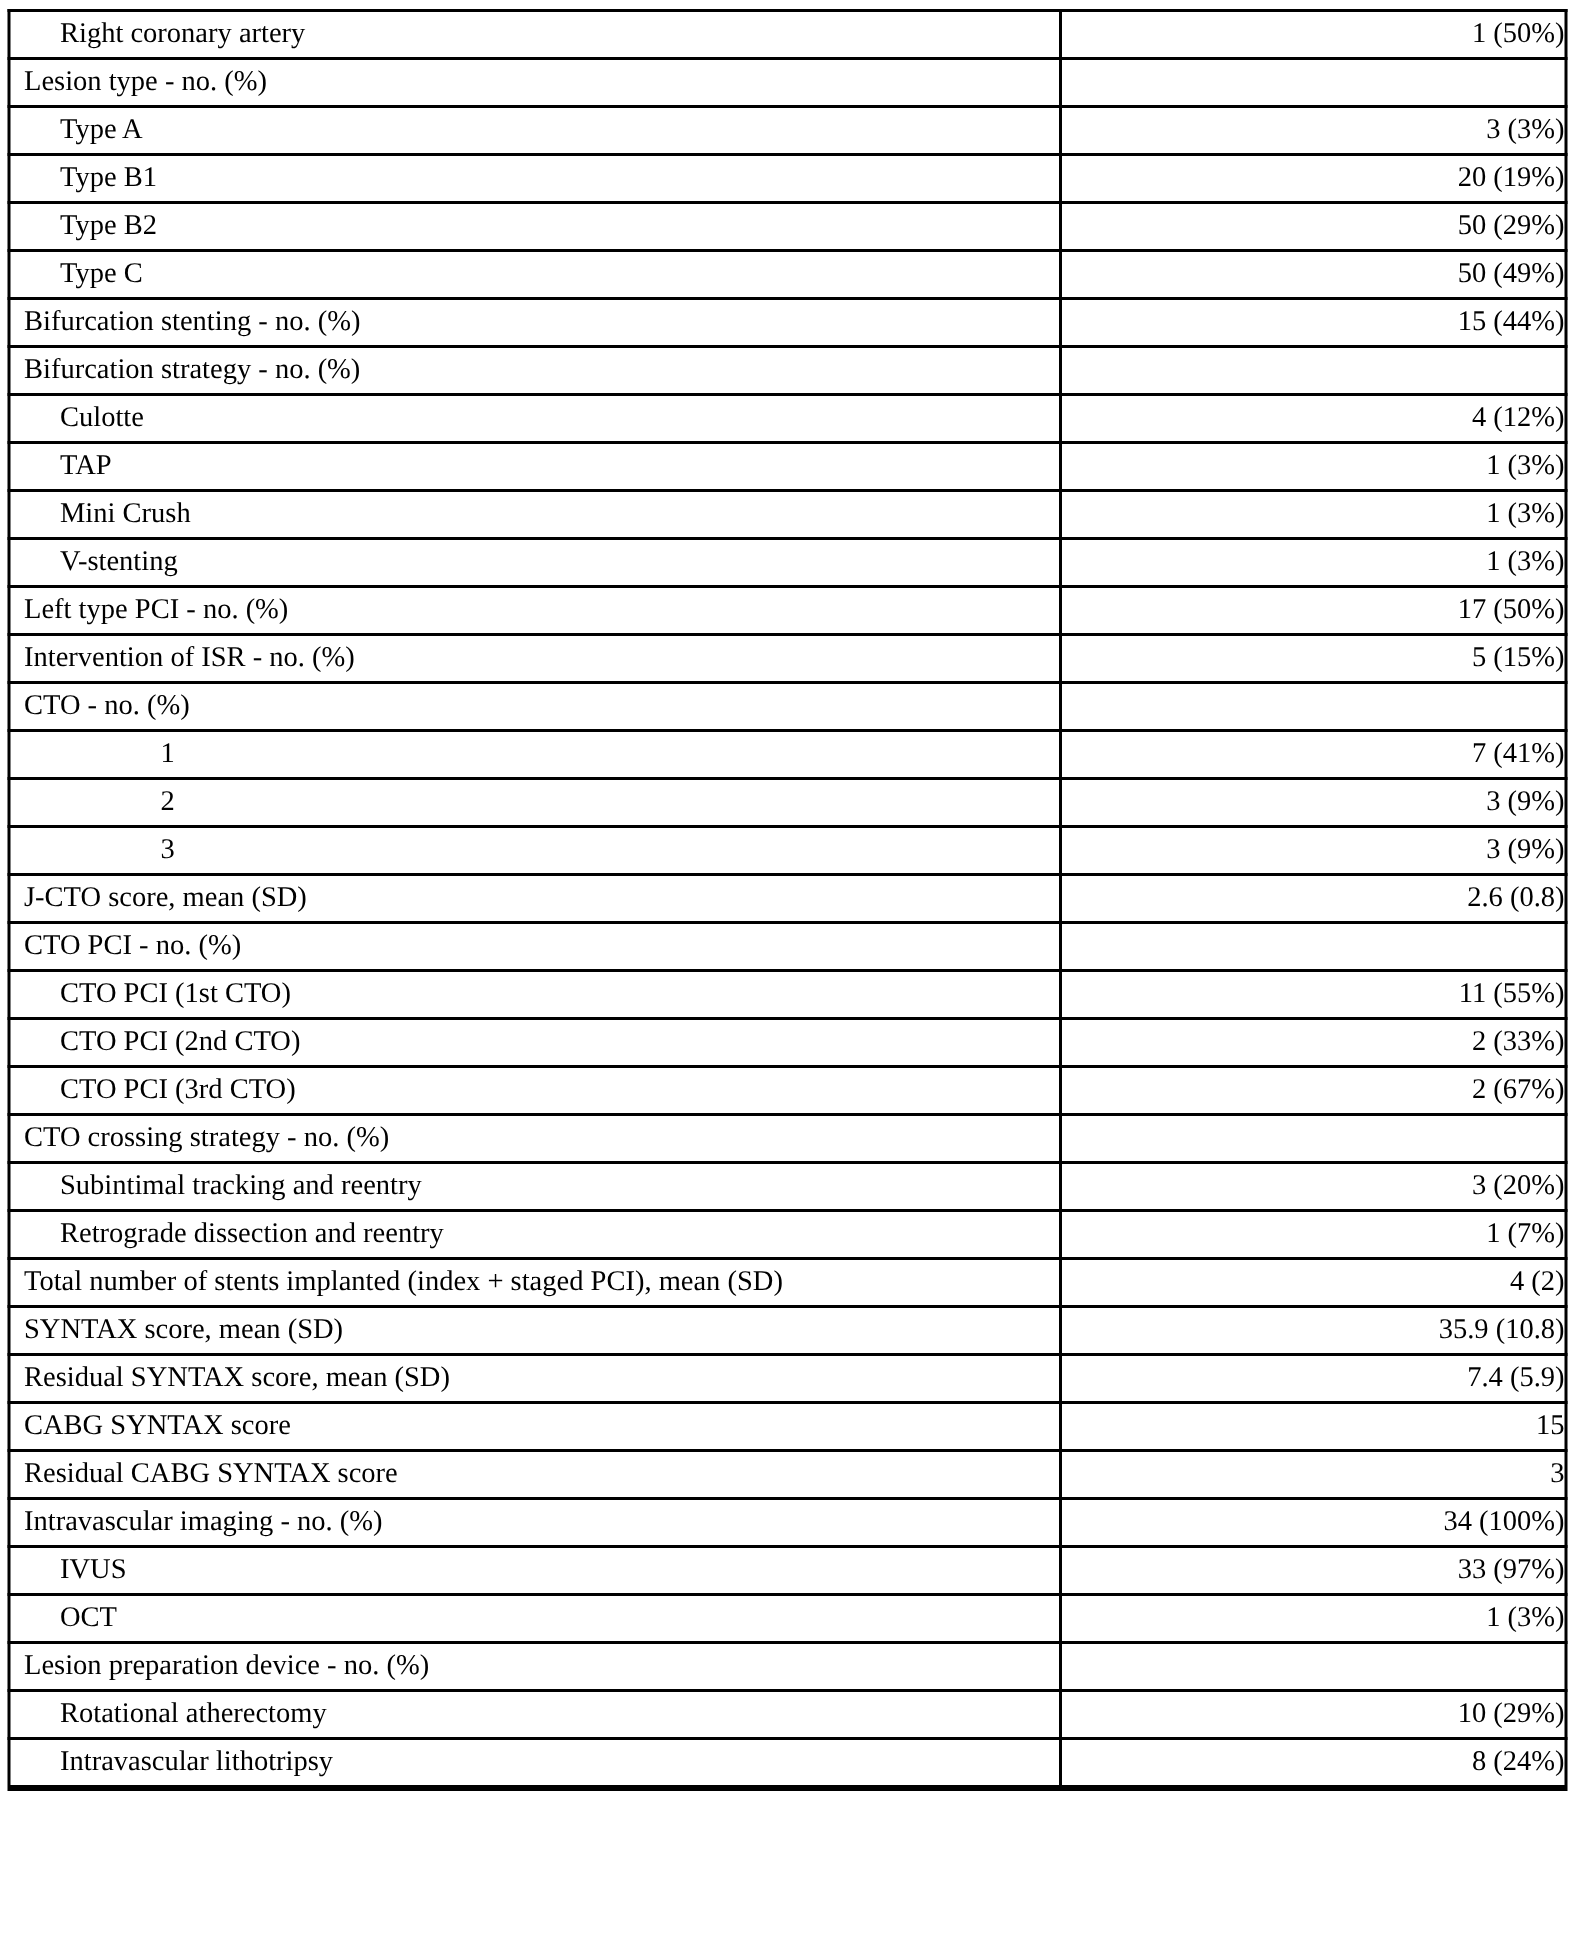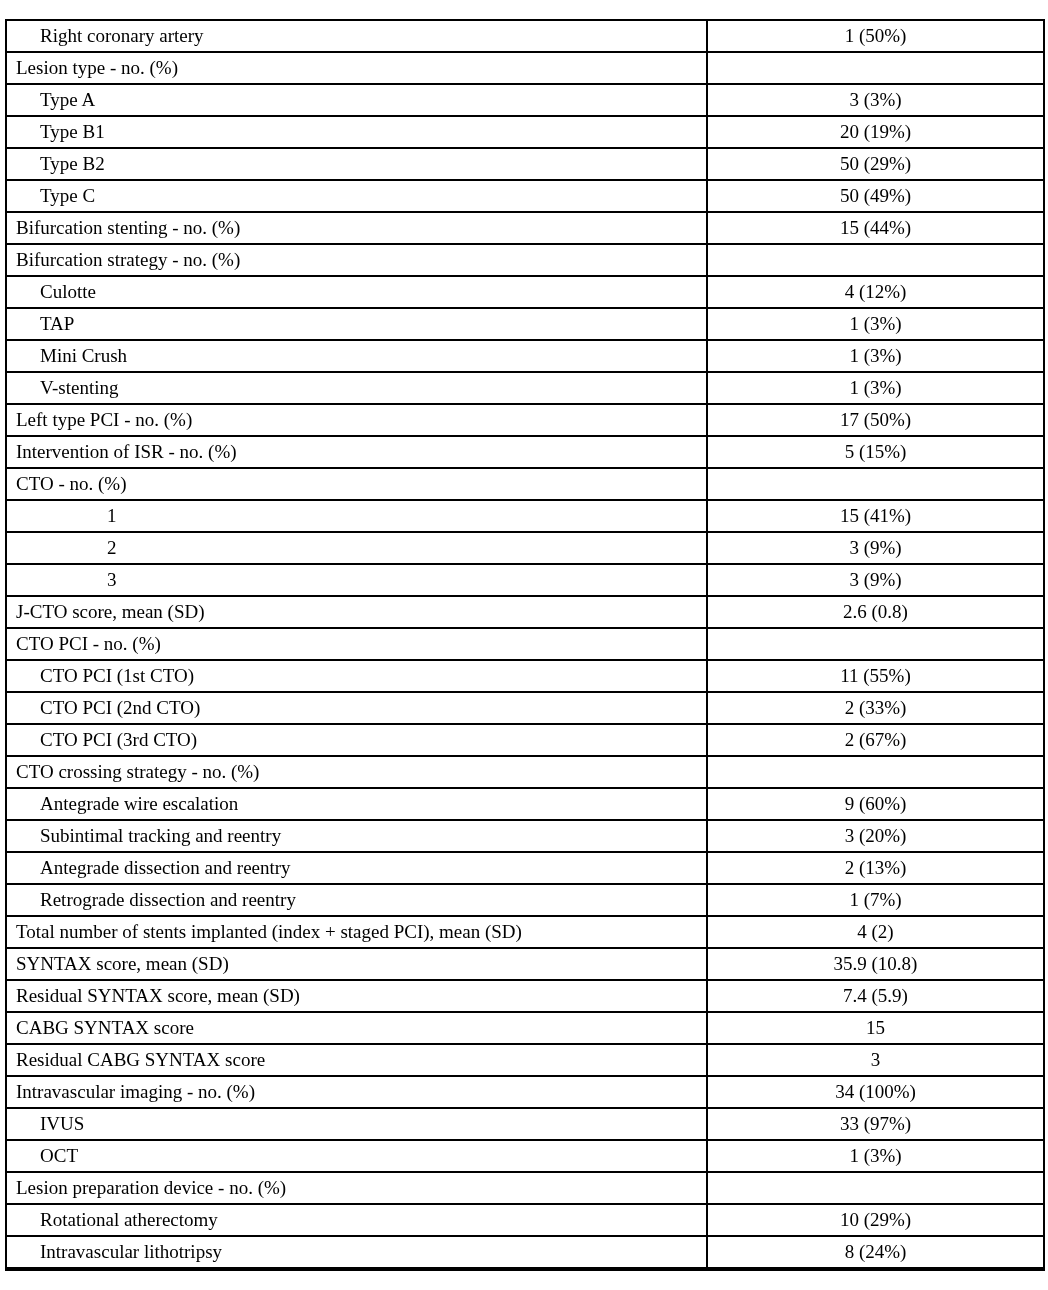--- a/index.html
+++ b/index.html
@@ -17,40 +17,39 @@
   table.data-table {
     position: absolute;
     left: 5px;
     top: 6px;
     width: 1038px;
     border-collapse: collapse;
     table-layout: fixed;
     font-family: "Liberation Serif", "DejaVu Serif", serif;
     font-size: 19px;
     color: #000000;
-    margin-top: 13px;
   }
   table.data-table col.col-label { width: 701px; }
   table.data-table col.col-value { width: 337px; }
   table.data-table td {
     border: 2px solid #000000;
     height: 30px;
     padding: 0;
     vertical-align: middle;
     overflow: hidden;
     white-space: nowrap;
   }
   table.data-table tr:last-child td {
     border-bottom-width: 4px;
   }
   td.cell-label.indent-0 { padding-left: 9px; }
   td.cell-label.indent-1 { padding-left: 33px; }
   td.cell-label.indent-2 { padding-left: 100px; }
   td.cell-value {
-    text-align: center;
+    text-align: right;
   }
 </style>
 </head>
 <body>
 
 <div class="page">
   <table class="data-table">
     <colgroup>
       <col class="col-label">
       <col class="col-value">
@@ -111,21 +110,21 @@
         <tr>
           <td class="cell-label indent-0">Intervention of ISR - no. (%)</td>
           <td class="cell-value">5 (15%)</td>
         </tr>
         <tr>
           <td class="cell-label indent-0">CTO - no. (%)</td>
           <td class="cell-value"></td>
         </tr>
         <tr>
           <td class="cell-label indent-2">1</td>
-          <td class="cell-value">15 (41%)</td>
+          <td class="cell-value">7 (41%)</td>
         </tr>
         <tr>
           <td class="cell-label indent-2">2</td>
           <td class="cell-value">3 (9%)</td>
         </tr>
         <tr>
           <td class="cell-label indent-2">3</td>
           <td class="cell-value">3 (9%)</td>
         </tr>
         <tr>
@@ -146,30 +145,22 @@
         </tr>
         <tr>
           <td class="cell-label indent-1">CTO PCI (3rd CTO)</td>
           <td class="cell-value">2 (67%)</td>
         </tr>
         <tr>
           <td class="cell-label indent-0">CTO crossing strategy - no. (%)</td>
           <td class="cell-value"></td>
         </tr>
         <tr>
-          <td class="cell-label indent-1">Antegrade wire escalation</td>
-          <td class="cell-value">9 (60%)</td>
-        </tr>
-        <tr>
           <td class="cell-label indent-1">Subintimal tracking and reentry</td>
           <td class="cell-value">3 (20%)</td>
-        </tr>
-        <tr>
-          <td class="cell-label indent-1">Antegrade dissection and reentry</td>
-          <td class="cell-value">2 (13%)</td>
         </tr>
         <tr>
           <td class="cell-label indent-1">Retrograde dissection and reentry</td>
           <td class="cell-value">1 (7%)</td>
         </tr>
         <tr>
           <td class="cell-label indent-0">Total number of stents implanted (index + staged PCI), mean (SD)</td>
           <td class="cell-value">4 (2)</td>
         </tr>
         <tr>

